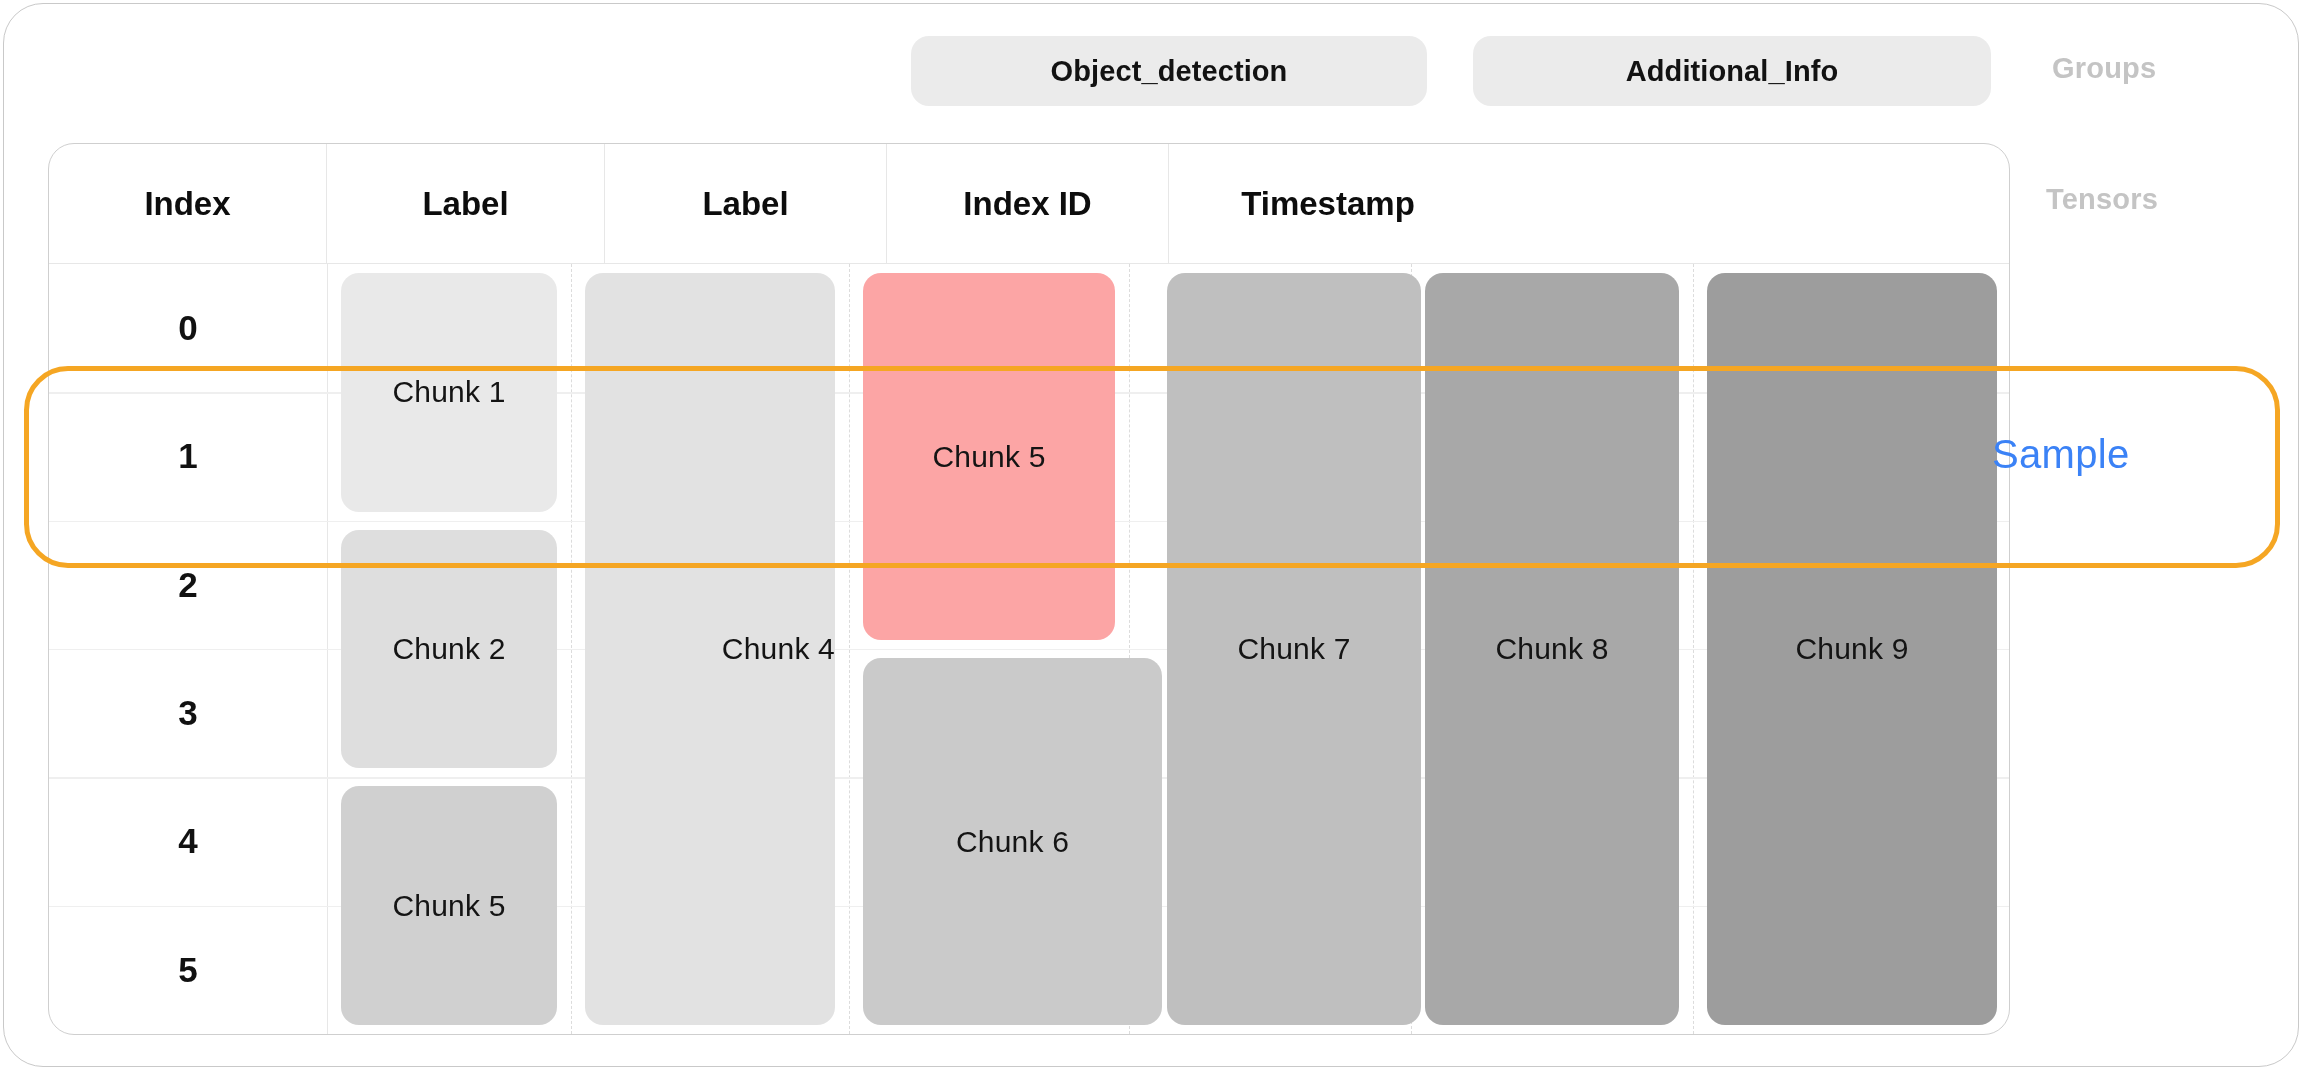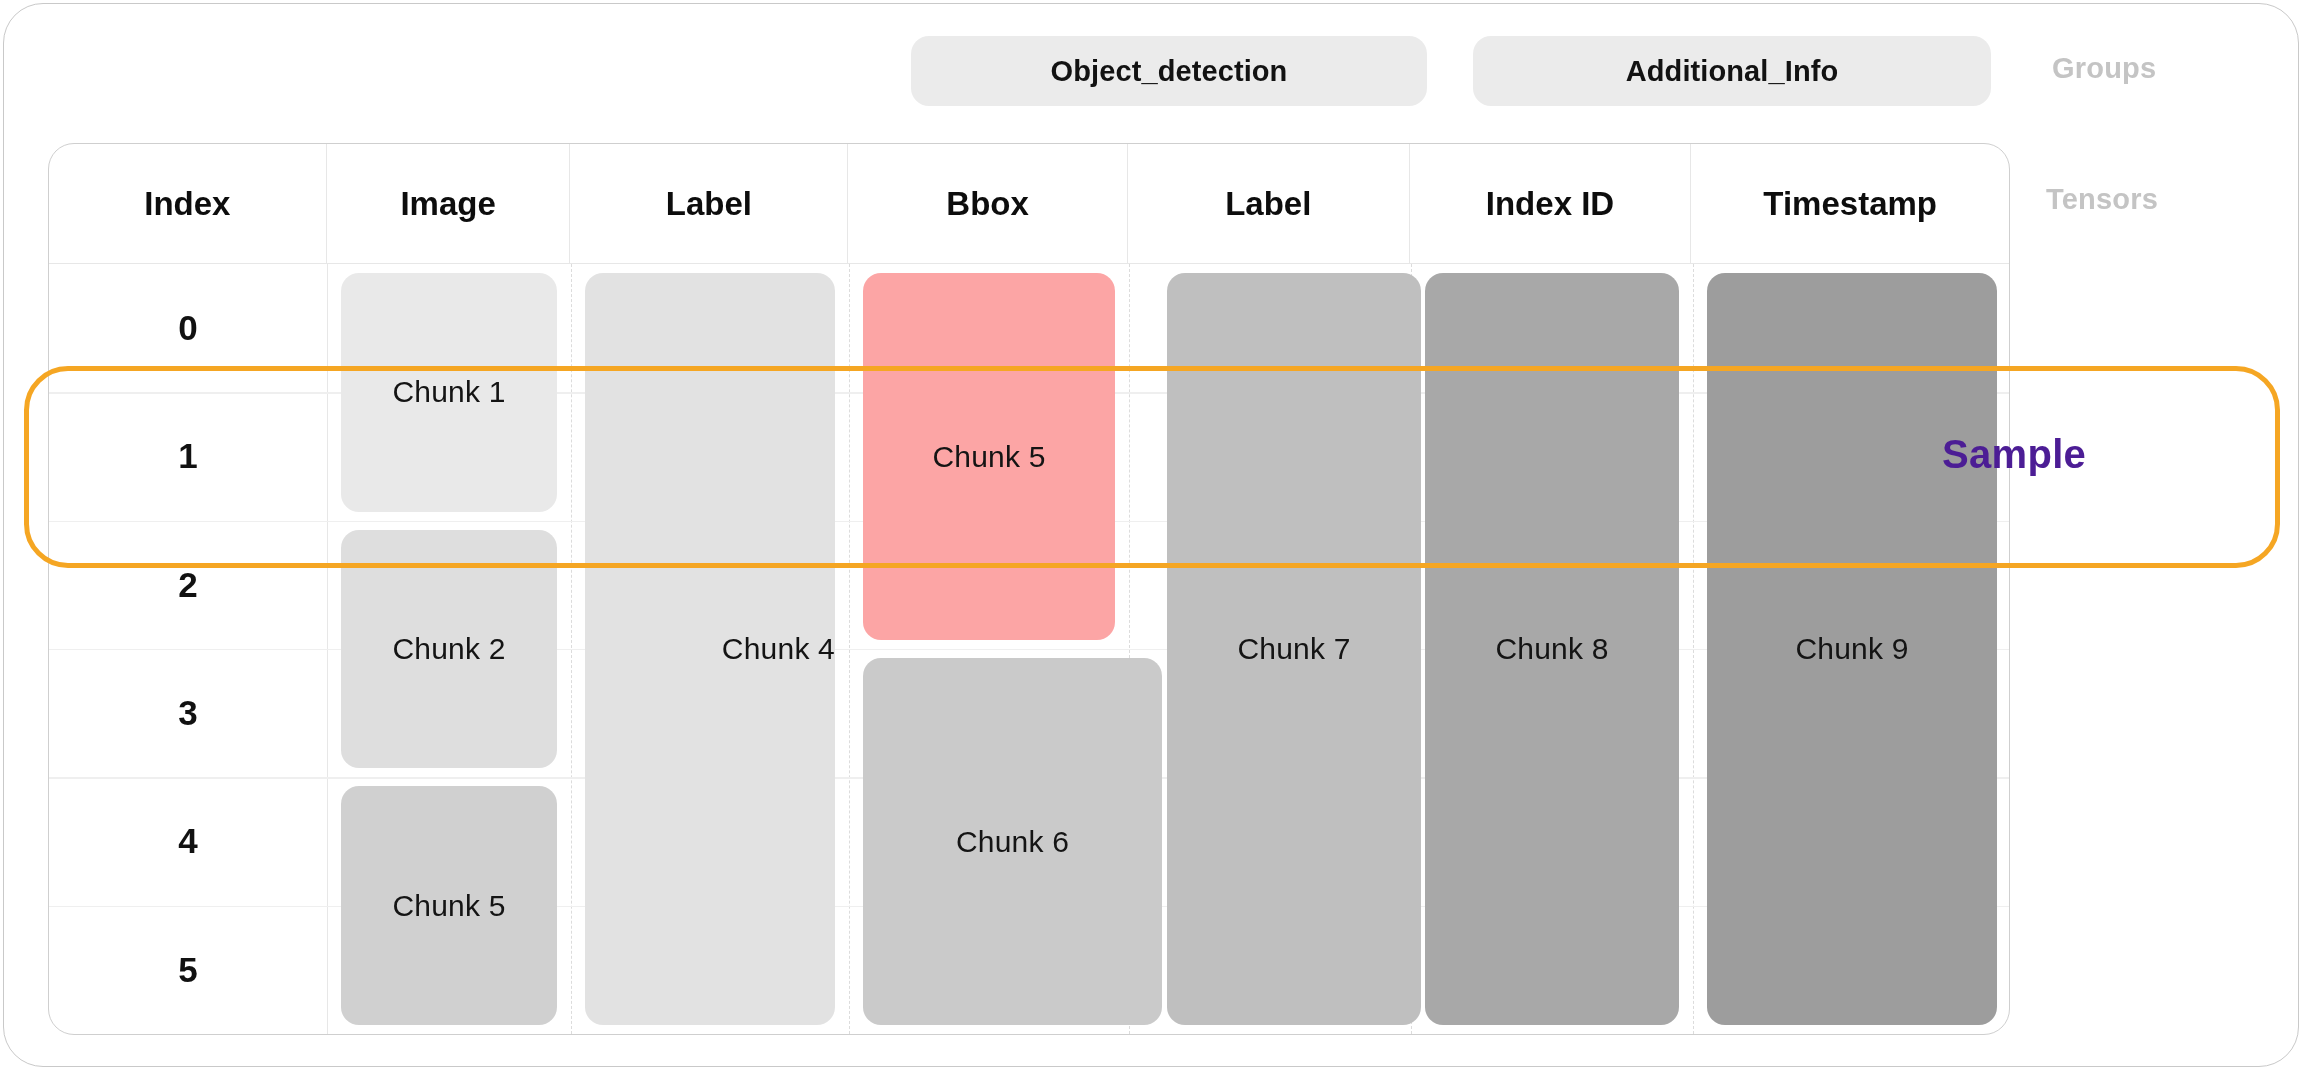--- a/index.html
+++ b/index.html
@@ -159,24 +159,24 @@
     position:absolute;
     left:24px; top:366px;
     width:2256px; height:202px;
     border:5.5px solid #f5a623;
     border-radius:44px;
     box-sizing:border-box;
     pointer-events:none;
   }
   .sample-label{
     position:absolute;
-    left:1942px; top:432px;
+    left:1992px; top:432px;
     font-size:40px;
-    font-weight:700;
-    color:#4c1d95;
+    font-weight:400;
+    color:#3b82f6;
     letter-spacing:.3px;
     white-space:nowrap;
   }
 </style>
 </head>
 <body>
 
 <div id="stage">
 
   <div class="outer-frame"></div>
@@ -185,23 +185,21 @@
     <div class="pill" id="pill-0">Object_detection</div>
     <div class="pill" id="pill-1">Additional_Info</div>
   </div>
 
   <div class="side-label" id="groups-label">Groups</div>
   <div class="side-label" id="tensors-label">Tensors</div>
 
   <div class="table-card">
     <div class="thead" id="thead">
         <div class="th" style="width: 278px;">Index</div>
-        <div class="th" style="width: 244px;">Image</div>
         <div class="th" style="width: 278px;">Label</div>
-        <div class="th" style="width: 280px;">Bbox</div>
         <div class="th" style="width: 282px;">Label</div>
         <div class="th" style="width: 282px;">Index ID</div>
         <div class="th" style="width: 318px;">Timestamp</div>
       </div>
     <div class="tbody" id="tbody">
       <div class="col-lines" id="grid-lines">
           <div class="vline" style="left: 278px;"></div>
           <div class="vline dashed" style="left: 522px;"></div>
           <div class="vline dashed" style="left: 800px;"></div>
           <div class="vline dashed" style="left: 1080px;"></div>

